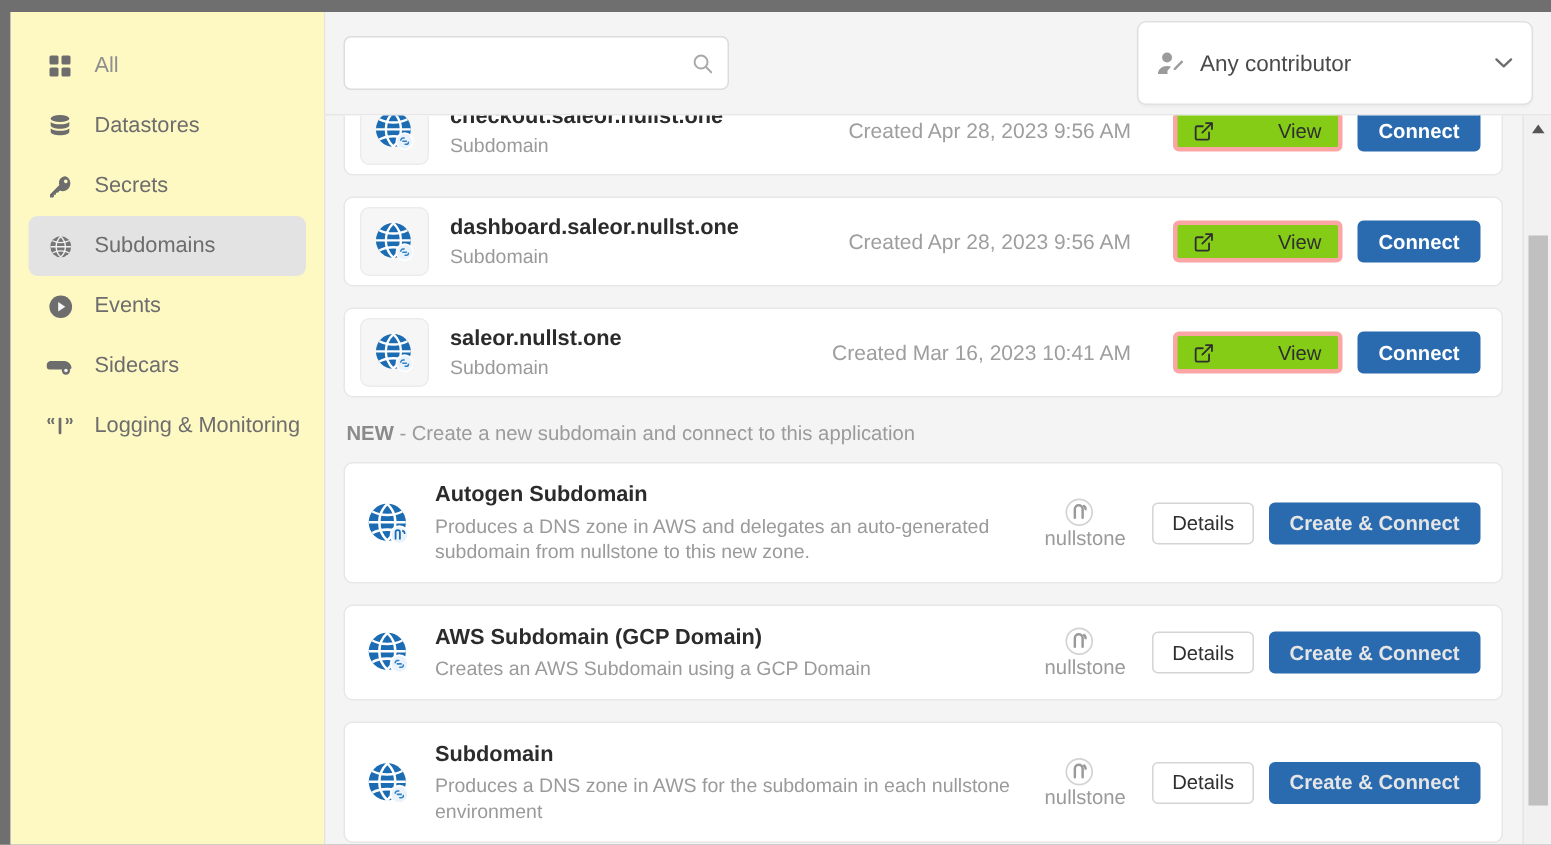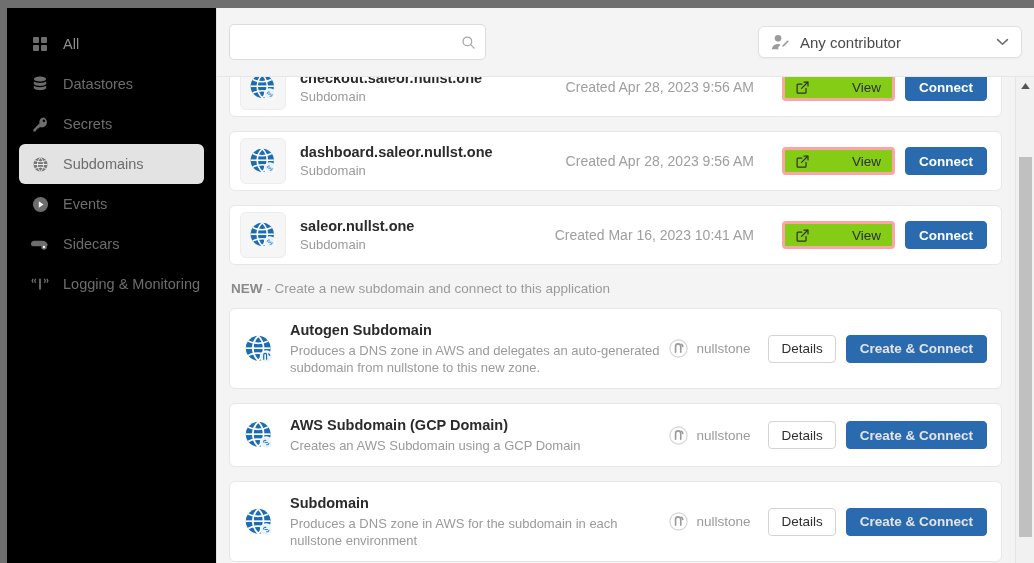--- a/index.html
+++ b/index.html
@@ -19,21 +19,21 @@
     width: 1027px; height: 555px;
     background: #f4f4f4;
     display: flex;
     overflow: hidden;
   }
 
   
   #sidebar {
     width: 210px;
     flex: 0 0 210px;
-    background: #000000;
+    background: #fef9c3;
     border-right: 1px solid #e2e2e2;
     padding-top: 16px;
   }
   .side-item {
     display: flex;
     align-items: center;
     height: 40px;
     margin: 0 12px;
     padding: 0 10px;
     border-radius: 6px;
@@ -92,21 +92,21 @@
     right: 8px; top: 50%;
     transform: translateY(-50%);
     width: 20px; height: 20px;
     display: flex; align-items: center; justify-content: center;
     color: #a9a9a9;
     cursor: pointer;
   }
   #contrib-select {
     margin-left: auto;
     width: 264px;
-    height: 32px;
+    height: 56px;
     background: #fff;
     border: 1px solid #e0e0e0;
     border-radius: 6px;
     display: flex;
     align-items: center;
     padding: 0 12px;
     cursor: pointer;
     box-shadow: 0 1px 2px rgba(0,0,0,.04);
   }
   #contrib-select .c-ico { color: #9b9b9b; margin-right: 10px; display:flex; }
@@ -231,20 +231,21 @@
     margin-top: 2px;
   }
   .new-right {
     margin-left: auto;
     display: flex;
     align-items: center;
   }
   .provider {
     display: flex; align-items: center;
     margin-right: 18px;
+    flex-direction: column;
   }
   .provider .p-logo { margin-right: 8px; display: flex; }
   .provider .p-name { font-size: 13.5px; color: #9a9a9a; }
   .btn-details {
     background: #fff;
     border: 1px solid #d4d4d4;
     color: #2f2f2f;
     padding: 0 12px;
     height: 28px;
   }

